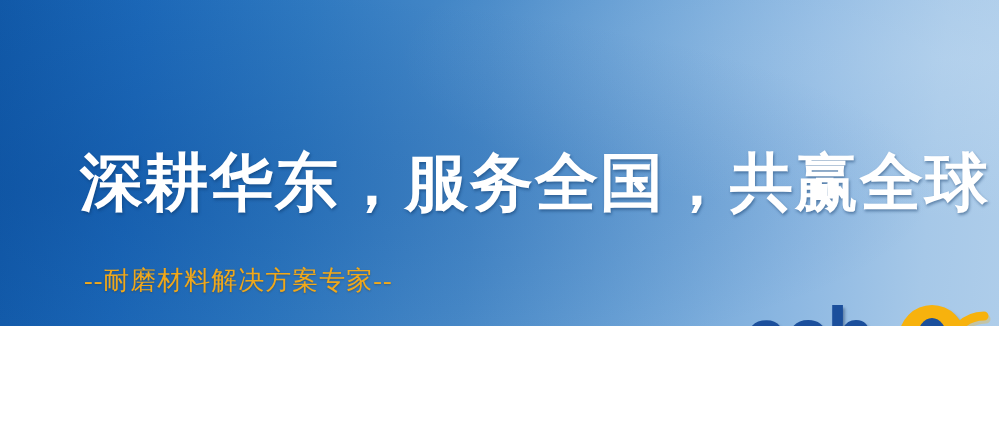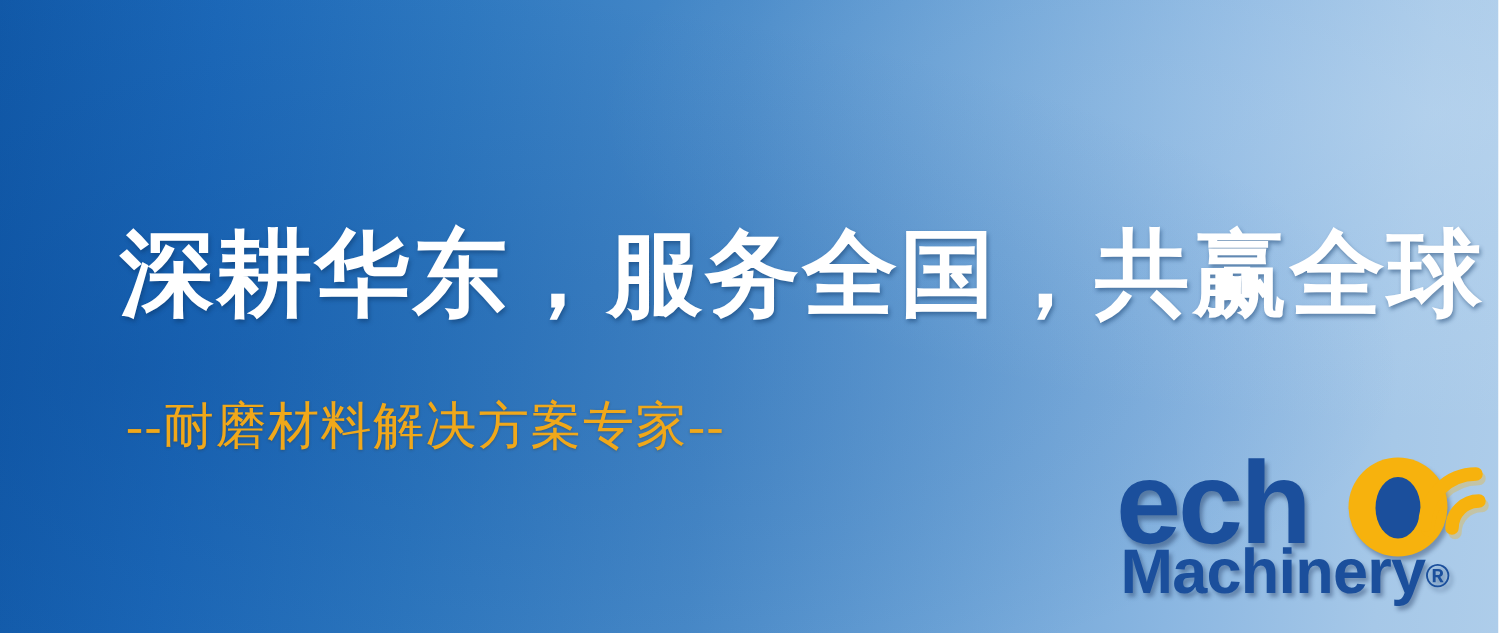--- a/index.html
+++ b/index.html
@@ -4,21 +4,21 @@
 <title>Banner</title>
 <style>
   html, body {
     margin: 0;
     padding: 0;
     background: #ffffff;
   }
   #banner {
     position: relative;
     width: 999px;
-    height: 422px;
+    height: 326px;
     overflow: hidden;
     background: linear-gradient(96deg,
         #1159a8 0%,
         #1c68b8 14%,
         #2f79c0 30%,
         #4a8bc9 48%,
         #6ba2d6 64%,
         #8db8e2 80%,
         #a6c8e8 92%,
         #aecdea 100%);
@@ -50,21 +50,21 @@
     text-shadow: 1px 2px 3px rgba(8,48,95,0.45);
   }
 
   
   .subtitle {
     position: absolute;
     left: 84px;
     top: 268px;
     margin: 0;
     font-family: "Liberation Serif", "DejaVu Serif", serif;
-    font-size: 34px;
+    font-size: 26px;
     line-height: 1.0;
     letter-spacing: 1px;
     color: #f0a81a;
     white-space: nowrap;
     text-shadow: 0px 1px 2px rgba(60,40,0,0.30);
   }
 
   
   #logo {
     position: absolute;

